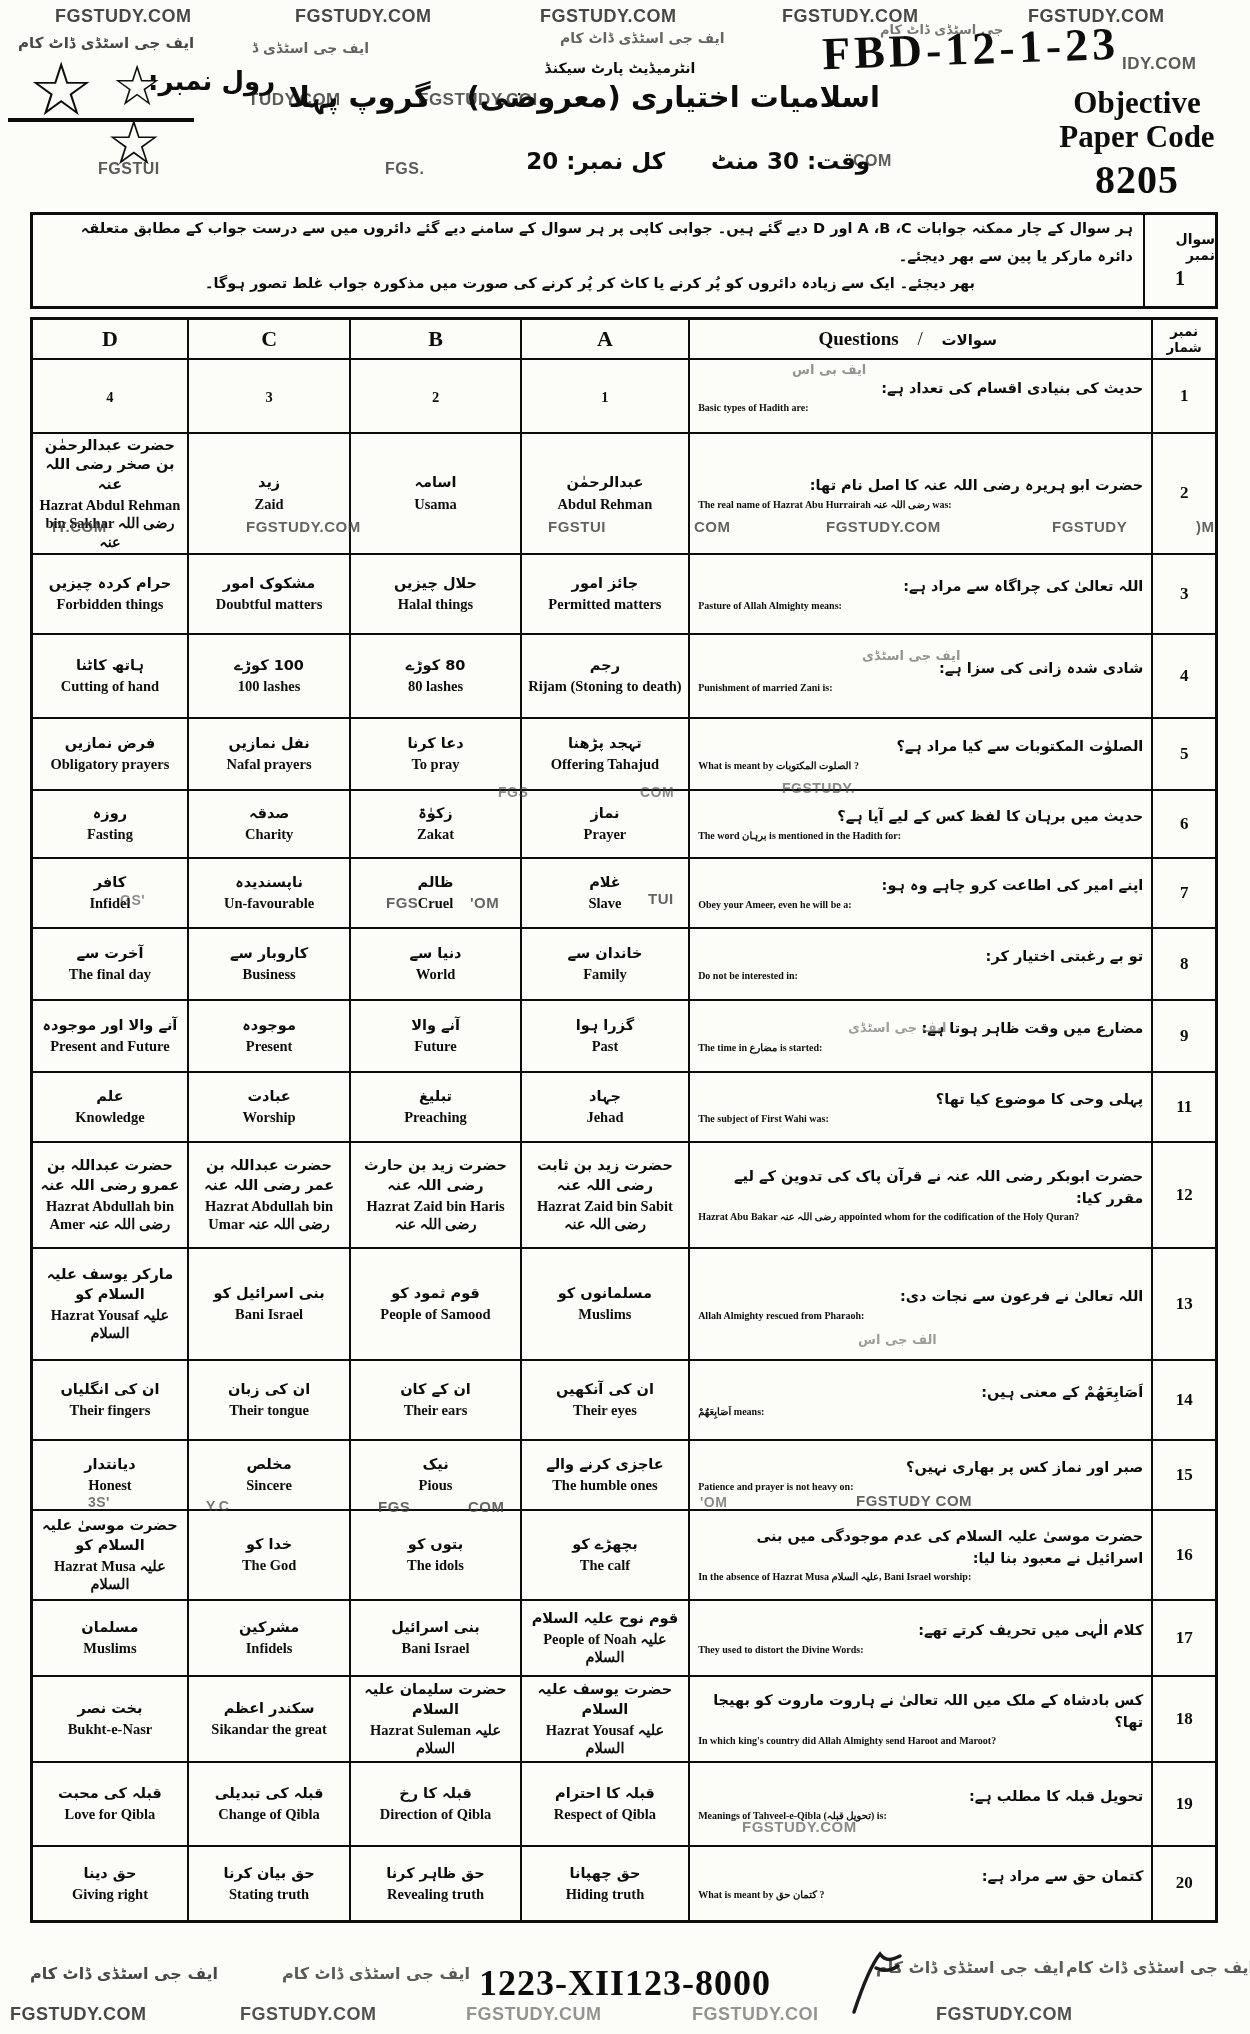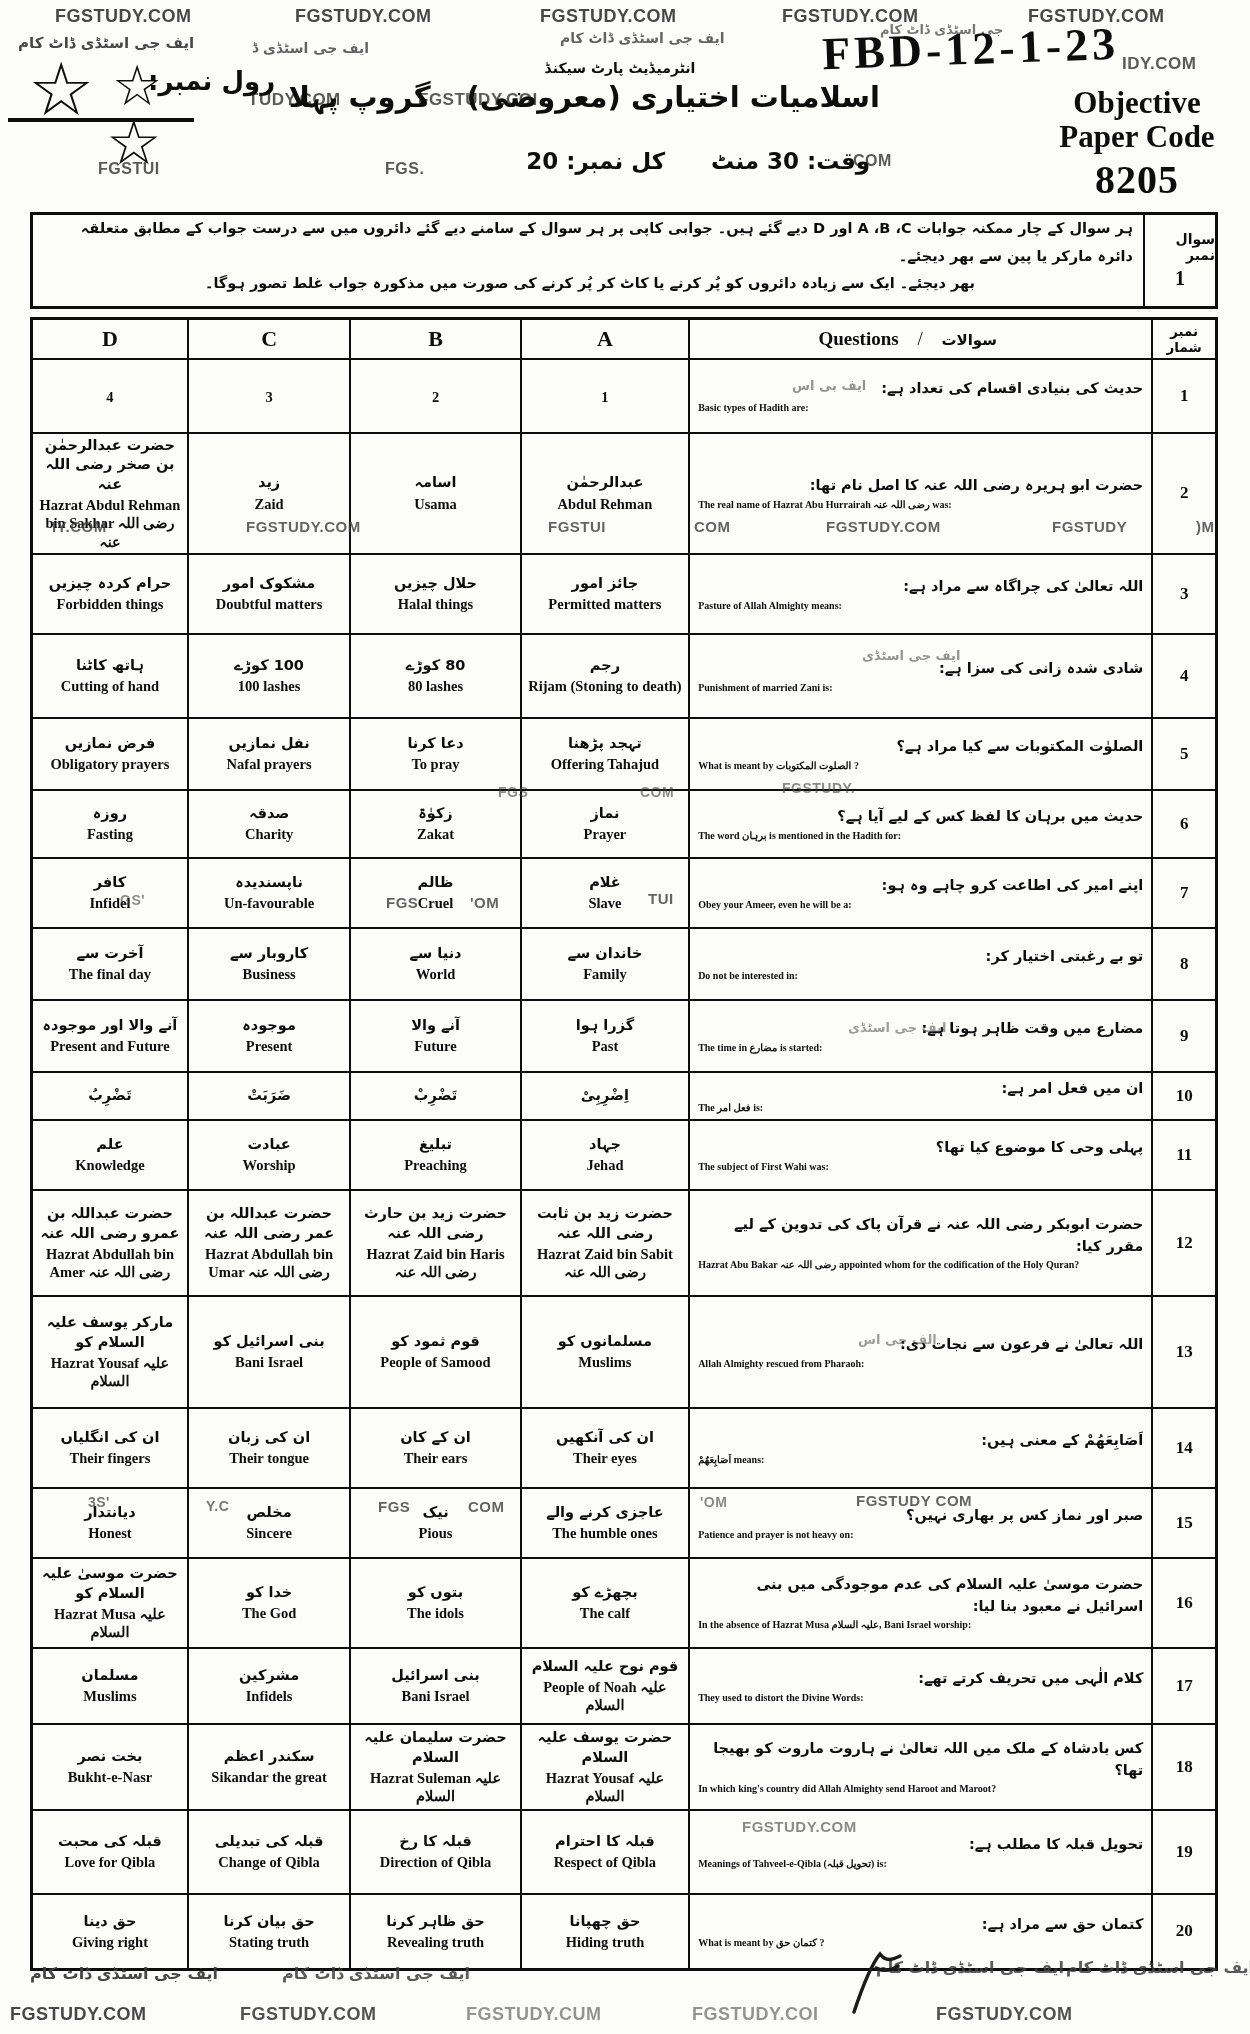--- a/index.html
+++ b/index.html
@@ -75,21 +75,21 @@
       <span class="wm ur" dir="rtl" style="left: 18px; top: 34px; font-size: 15px; opacity: 0.95;">ایف جی اسٹڈی ڈاٹ کام</span>
       <span class="wm ur" dir="rtl" style="left: 232px; top: 40px; font-size: 14px; opacity: 0.8; margin-left: 20px;">ایف جی اسٹڈی ڈ</span>
       <span class="wm ur" dir="rtl" style="left: 560px; top: 30px; font-size: 14px; opacity: 0.8;">ایف جی اسٹڈی ڈاٹ کام</span>
       <span class="wm ur" dir="rtl" style="left: 880px; top: 22px; font-size: 13px; opacity: 0.7;">جی اسٹڈی ڈاٹ کام</span>
       <span class="wm" style="left: 248px; top: 90px; font-size: 17px; opacity: 0.85;">TUDY.COM</span>
       <span class="wm" style="left: 418px; top: 90px; font-size: 17px; opacity: 0.85;">FGSTUDY.COI</span>
       <span class="wm" style="left: 1122px; top: 54px; font-size: 17px; opacity: 0.85;">IDY.COM</span>
       <span class="wm" style="left: 98px; top: 160px; font-size: 16px; opacity: 0.85;">FGSTUI</span>
       <span class="wm" style="left: 385px; top: 160px; font-size: 16px; opacity: 0.85;">FGS.</span>
       <span class="wm" style="left: 848px; top: 152px; font-size: 16px; opacity: 0.85;">.COM</span>
-      <span class="wm ur" dir="rtl" style="left: 792px; top: 378px; font-size: 13px; opacity: 0.55;">ایف بی اس</span>
+      <span class="wm ur" dir="rtl" style="left: 792px; top: 362px; font-size: 13px; opacity: 0.55;">ایف بی اس</span>
       <span class="wm" style="left: 52px; top: 518px; font-size: 15px; opacity: 0.8;">IY.COM</span>
       <span class="wm" style="left: 246px; top: 518px; font-size: 15px; opacity: 0.8;">FGSTUDY.COM</span>
       <span class="wm" style="left: 548px; top: 518px; font-size: 15px; opacity: 0.8;">FGSTUI</span>
       <span class="wm" style="left: 694px; top: 518px; font-size: 15px; opacity: 0.8;">COM</span>
       <span class="wm" style="left: 826px; top: 518px; font-size: 15px; opacity: 0.8;">FGSTUDY.COM</span>
       <span class="wm" style="left: 1052px; top: 518px; font-size: 15px; opacity: 0.8;">FGSTUDY</span>
       <span class="wm" style="left: 1196px; top: 518px; font-size: 15px; opacity: 0.8;">)M</span>
       <span class="wm ur" dir="rtl" style="left: 862px; top: 648px; font-size: 13px; opacity: 0.55;">ایف جی اسٹڈی</span>
       <span class="wm" style="left: 498px; top: 784px; font-size: 14px; opacity: 0.6;">FGS</span>
       <span class="wm" style="left: 640px; top: 784px; font-size: 14px; opacity: 0.6;">COM</span>
@@ -378,39 +378,20 @@
           <td class="opt">
             <div class="ur">گزرا ہوا</div>
             <div class="en">Past</div>
           </td>
           <td class="qcell">
             <div class="ur">مضارع میں وقت ظاہر ہوتا ہے:</div>
             <div class="en">The time in مضارع is started:</div>
           </td>
           <td class="ncell">9</td>
         </tr>
-        <tr style="height: 48px;">
-          <td class="opt">
-            <div class="ur">تَضْرِبُ</div>
-          </td>
-          <td class="opt">
-            <div class="ur">ضَرَبَتْ</div>
-          </td>
-          <td class="opt">
-            <div class="ur">تَضْرِبْ</div>
-          </td>
-          <td class="opt">
-            <div class="ur">اِضْرِبِیْ</div>
-          </td>
-          <td class="qcell">
-            <div class="ur">ان میں فعل امر ہے:</div>
-            <div class="en">The فعل امر is:</div>
-          </td>
-          <td class="ncell">10</td>
-        </tr>
         <tr style="height: 70px;">
           <td class="opt">
             <div class="ur">علم</div>
             <div class="en">Knowledge</div>
           </td>
           <td class="opt">
             <div class="ur">عبادت</div>
             <div class="en">Worship</div>
           </td>
           <td class="opt">
@@ -630,17 +611,18 @@
           </td>
           <td class="qcell">
             <div class="ur">کتمان حق سے مراد ہے:</div>
             <div class="en">What is meant by کتمان حق ?</div>
           </td>
           <td class="ncell">20</td>
         </tr>
       </tbody>
   </table>
 
+  <div class="foot-code">1223-XII123-8000</div>
   <svg class="sig" width="70" height="70" viewBox="0 0 70 70">
     <path d="M14 64 C22 40 30 18 40 6 C46 14 52 12 60 8 M36 20 C44 24 52 22 58 18" fill="none" stroke="#1a1a1a" stroke-width="3.5" stroke-linecap="round"></path>
   </svg>
 
 </div>
 
 </body></html>

